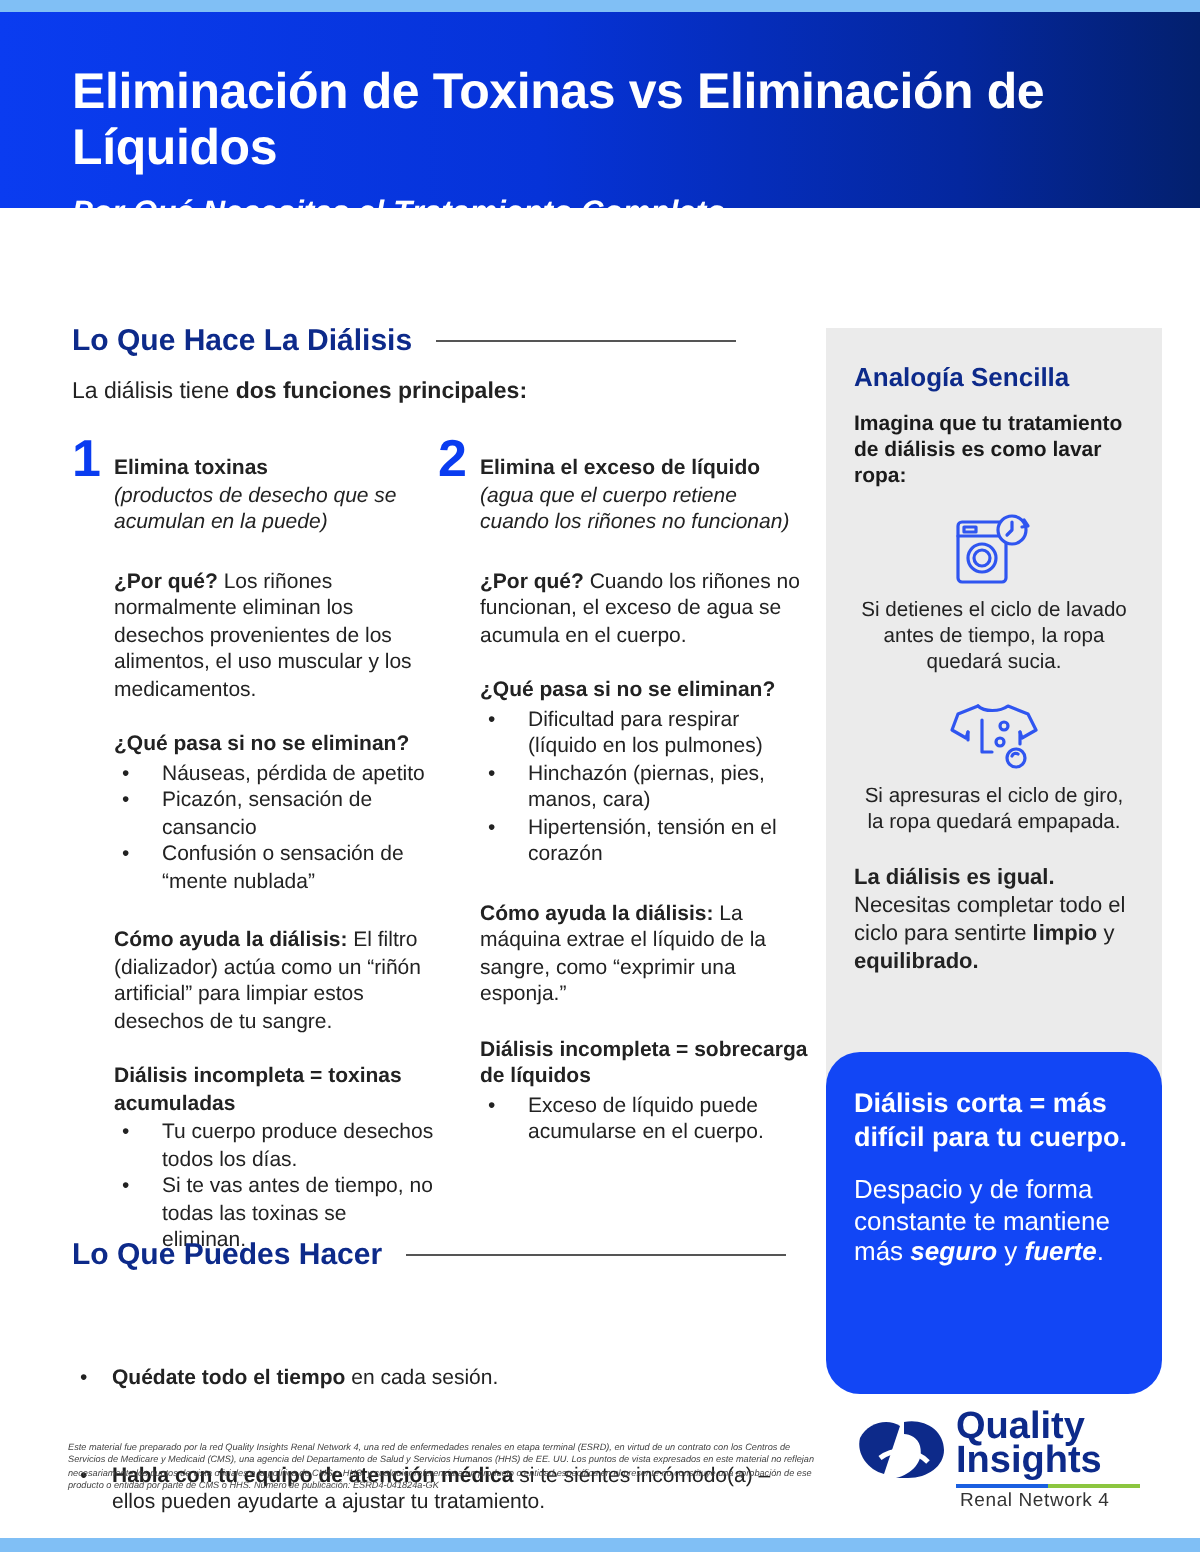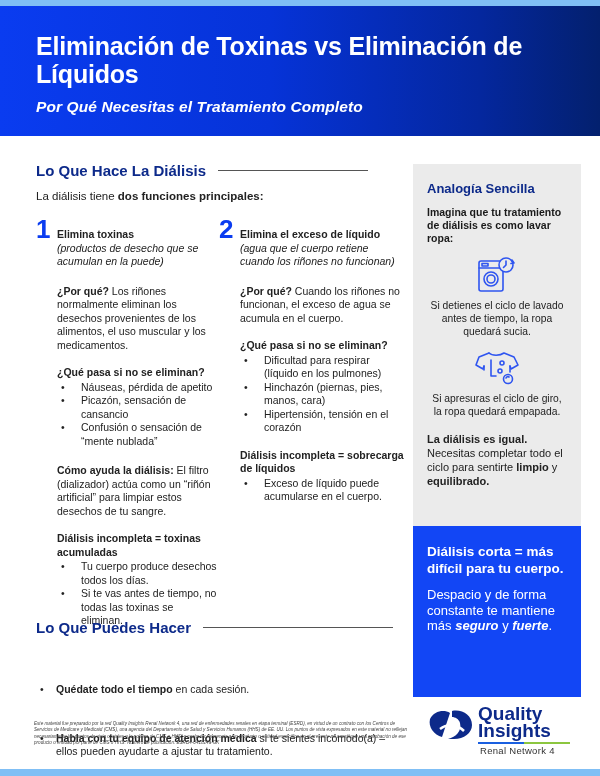--- a/index.html
+++ b/index.html
@@ -3,21 +3,21 @@
   <meta charset="utf-8">
   <style>
     * { box-sizing: border-box; margin: 0; padding: 0; }
     html, body { width: 600px; height: 776px; background: #ffffff; overflow: hidden; }
     body { font-family: "Liberation Sans", sans-serif; color: #1a1a1a; position: relative; }
 
     .top-strip { position: absolute; left: 0; top: 0; width: 600px; height: 6px; background: #80bff5; }
     .bottom-strip { position: absolute; left: 0; bottom: 0; width: 600px; height: 7px; background: #80bff5; }
 
     .header {
-      position: absolute; left: 0; top: 6px; width: 600px; height: 130px;
+      position: absolute; left: 0; top: 6px; width: 600px; height: 98px;
       background: linear-gradient(90deg, #0a3cf0 0%, #0633d8 45%, #04279e 80%, #03206e 100%);
       padding: 26px 16px 0 36px;
     }
     .header h1 { color: #fff; font-size: 25px; font-weight: bold; line-height: 28px; letter-spacing: -0.2px; }
     .header h2 { color: #fff; font-size: 15.5px; font-weight: bold; font-style: italic; margin-top: 10px; letter-spacing: 0.1px; }
 
     .section-title {
       position: absolute; left: 36px; color: #0d2a8a; font-size: 15px; font-weight: bold;
       display: flex; align-items: center;
     }
@@ -43,21 +43,21 @@
     }
     .sidebar h3 { color: #0d2a8a; font-size: 13px; font-weight: bold; }
     .sidebar .lead { font-size: 10.5px; font-weight: bold; line-height: 13px; margin-top: 10px; color: #1a1a1a; }
     .sidebar .icon-wrap { display: flex; justify-content: center; margin-top: 10px; }
     .sidebar .caption { text-align: center; font-size: 10.3px; line-height: 13px; margin-top: 6px; color: #222; }
     .sidebar .closing { font-size: 11px; line-height: 14px; margin-top: 14px; color: #222; }
     .sidebar .closing b { font-weight: bold; }
 
     .bluebox {
       position: absolute; left: 413px; top: 526px; width: 168px; height: 171px;
-      background: #1246f5; color: #fff; padding: 18px 14px 0 14px;
+      background: #1246f5; color: #fff; padding: 18px 14px 0 14px; border-radius: 17px;
     }
     .bluebox .hl { font-size: 13.5px; font-weight: bold; line-height: 16.5px; }
     .bluebox .txt { font-size: 13px; line-height: 15.5px; margin-top: 10px; }
     .bluebox .txt b { font-weight: bold; font-style: italic; }
 
     .actions { position: absolute; left: 36px; top: 648px; width: 360px; font-size: 10.5px; line-height: 13.5px; color: #222; }
     .actions li { position: relative; padding-left: 20px; margin-bottom: 9px; list-style: none; margin-top: 35px; }
     .actions li::before { content: "\2022"; position: absolute; left: 4px; top: 0; }
     .actions b { font-weight: bold; }
 
@@ -125,20 +125,23 @@
   </div>
   <p class="para">
     <b>¿Por qué?</b><span> Cuando los riñones no funcionan, el exceso de agua se acumula en el cuerpo.</span>
   </p>
   <p class="sub">¿Qué pasa si no se eliminan?</p>
   <ul class="bul">
     <li>Dificultad para respirar (líquido en los pulmones)</li>
     <li>Hinchazón (piernas, pies, manos, cara)</li>
     <li>Hipertensión, tensión en el corazón</li>
   </ul>
+  <p class="para">
+    <b>Cómo ayuda la diálisis:</b><span> La máquina extrae el líquido de la sangre, como “exprimir una esponja.”</span>
+  </p>
   <p class="sub">Diálisis incompleta = sobrecarga de líquidos</p>
   <ul class="bul">
     <li>Exceso de líquido puede acumularse en el cuerpo.</li>
   </ul>
 </div>
 
 <aside class="sidebar">
   <h3>Analogía Sencilla</h3>
   <p class="lead">Imagina que tu tratamiento de diálisis es como lavar ropa:</p>
   <div class="icon-wrap">

